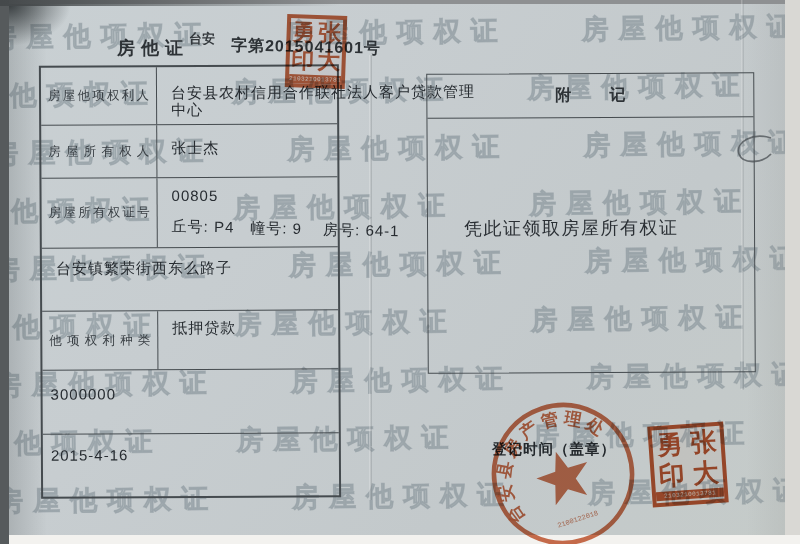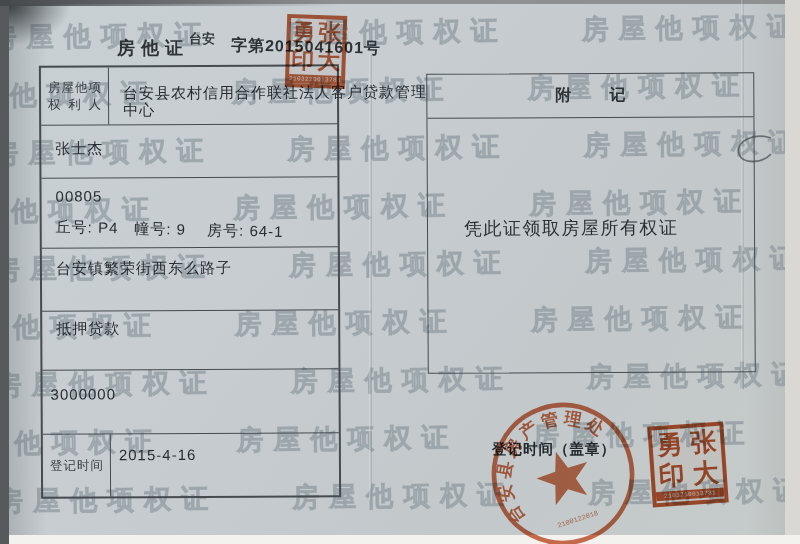--- a/index.html
+++ b/index.html
@@ -47,21 +47,21 @@
     font-family:"Liberation Serif","DejaVu Serif",serif;
     font-size:18px; font-weight:bold; letter-spacing:6px; color:#2d3236; }
   .region   { position:absolute; left:189px; top:30px; font-size:13px; font-weight:bold; color:#34393d; }
   .serial   { position:absolute; left:231px; top:37px; font-size:16px; font-weight:bold;
     color:#2d3236; letter-spacing:1px; transform:rotate(1.3deg); }
   
   .cert-table { position:absolute; left:40px; top:65px; width:300px;
     border:2px solid #454b4f; transform:rotate(-0.3deg); }
   .t-row { display:flex; border-bottom:1.5px solid #454b4f; }
   .t-row:last-child { border-bottom:none; }
-  .t-label { width:68px; border-right:1.5px solid #454b4f; flex:none;
+  .t-label { width:116px; border-right:1.5px solid #454b4f; flex:none;
     display:flex; align-items:center; padding:4px 7px; }
   .t-label span { display:block; width:100%;
     font-family:"Liberation Serif","DejaVu Serif",serif;
     font-size:12.5px; color:#373d42;
     text-align:justify; text-align-last:justify; }
   .t-value { flex:none; width:320px; padding:0 0 0 14px; color:#272c31;
     font-size:15px; font-weight:500; letter-spacing:1px; line-height:17px; }
   .t-value .v { display:block; width:306px; word-break:break-all; }
   .r1 { height:58px; } .r1 .t-value { padding-top:17px; }
   .r2 { height:53px; } .r2 .t-value { padding-top:14px; }
@@ -142,49 +142,55 @@
 <div class="cert-table">
   <div class="t-row r1">
     <div class="t-label">
         <span>房屋他项权利人</span>
       </div>
     <div class="t-value">
         <span class="v">台安县农村信用合作联社法人客户贷款管理中心</span>
       </div>
   </div>
   <div class="t-row r2">
+    <div class="t-label">
+        <span>房屋所有权人</span>
+      </div>
     <div class="t-value">
         <span class="v">张士杰</span>
       </div>
   </div>
   <div class="t-row r3">
+    <div class="t-label">
+        <span>房屋所有权证号</span>
+      </div>
     <div class="t-value">
       <span class="v">00805</span>
       <span class="v v2">丘号: P4　幢号: 9　 房号: 64-1</span>
     </div>
   </div>
   <div class="t-row r4">
     <div class="t-value">
         <span class="v">台安镇繁荣街西东么路子</span>
       </div>
   </div>
   <div class="t-row r5">
+    <div class="t-label">
+        <span>他项权利种类</span>
+      </div>
     <div class="t-value">
         <span class="v">抵押贷款</span>
       </div>
   </div>
   <div class="t-row r6">
     <div class="t-value">
         <span class="v">3000000</span>
       </div>
   </div>
   <div class="t-row r7">
-    <div class="t-label">
-        <span>登记时间</span>
-      </div>
     <div class="t-value">
         <span class="v">2015-4-16</span>
       </div>
   </div>
 </div>
 
 <div class="annex">
   <div class="annex-head">
     <span>附记</span>
   </div>

